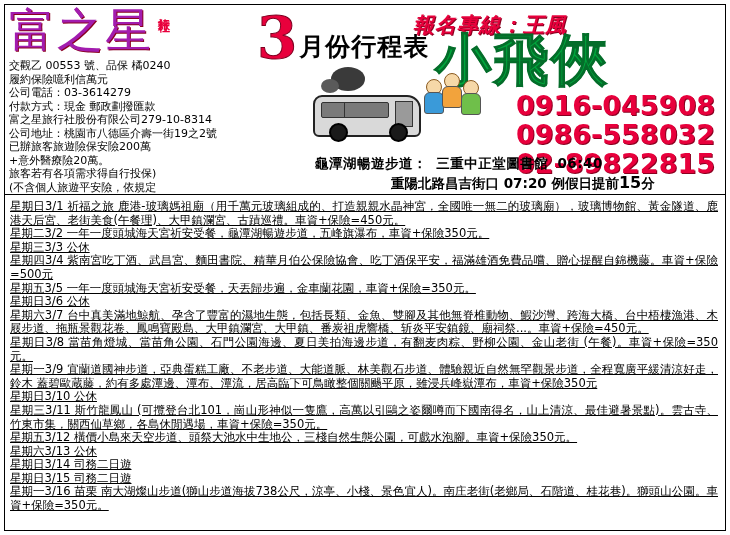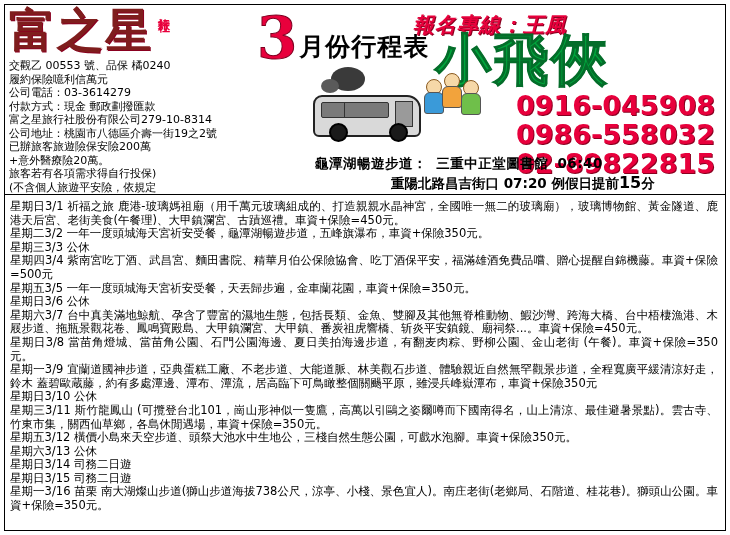--- a/index.html
+++ b/index.html
@@ -42,24 +42,24 @@
     left: 4px;
     top: 2px;
     width: 290px;
   }
   .logo-line {
     display: flex;
     align-items: flex-end;
   }
   .logo-main {
     font-family: "DejaVu Sans", "Liberation Sans", sans-serif;
-    font-weight: bold;
+    font-weight: normal;
     font-size: 46px;
     line-height: 46px;
-    color: #7f1d1d;
+    color: #a21caf;
     letter-spacing: 2px;
     text-shadow: 1px 1px 0 #8a0020;
   }
   .logo-sub {
     font-size: 12px;
     line-height: 13px;
     color: #e8003c;
     font-weight: bold;
     margin-left: 4px;
     margin-bottom: 3px;
@@ -306,20 +306,21 @@
     font-size: 11.5px;
     line-height: 13.6px;
     color: #000;
   }
   .entry {
     margin-bottom: 0px;
     text-align: justify;
   }
   .entry .txt {
     display: inline;
+    text-decoration: underline;
   }
 </style>
 </head>
 <body>
 
 <div class="page">
   <div class="frame"></div>
 
   <div class="header">
 

